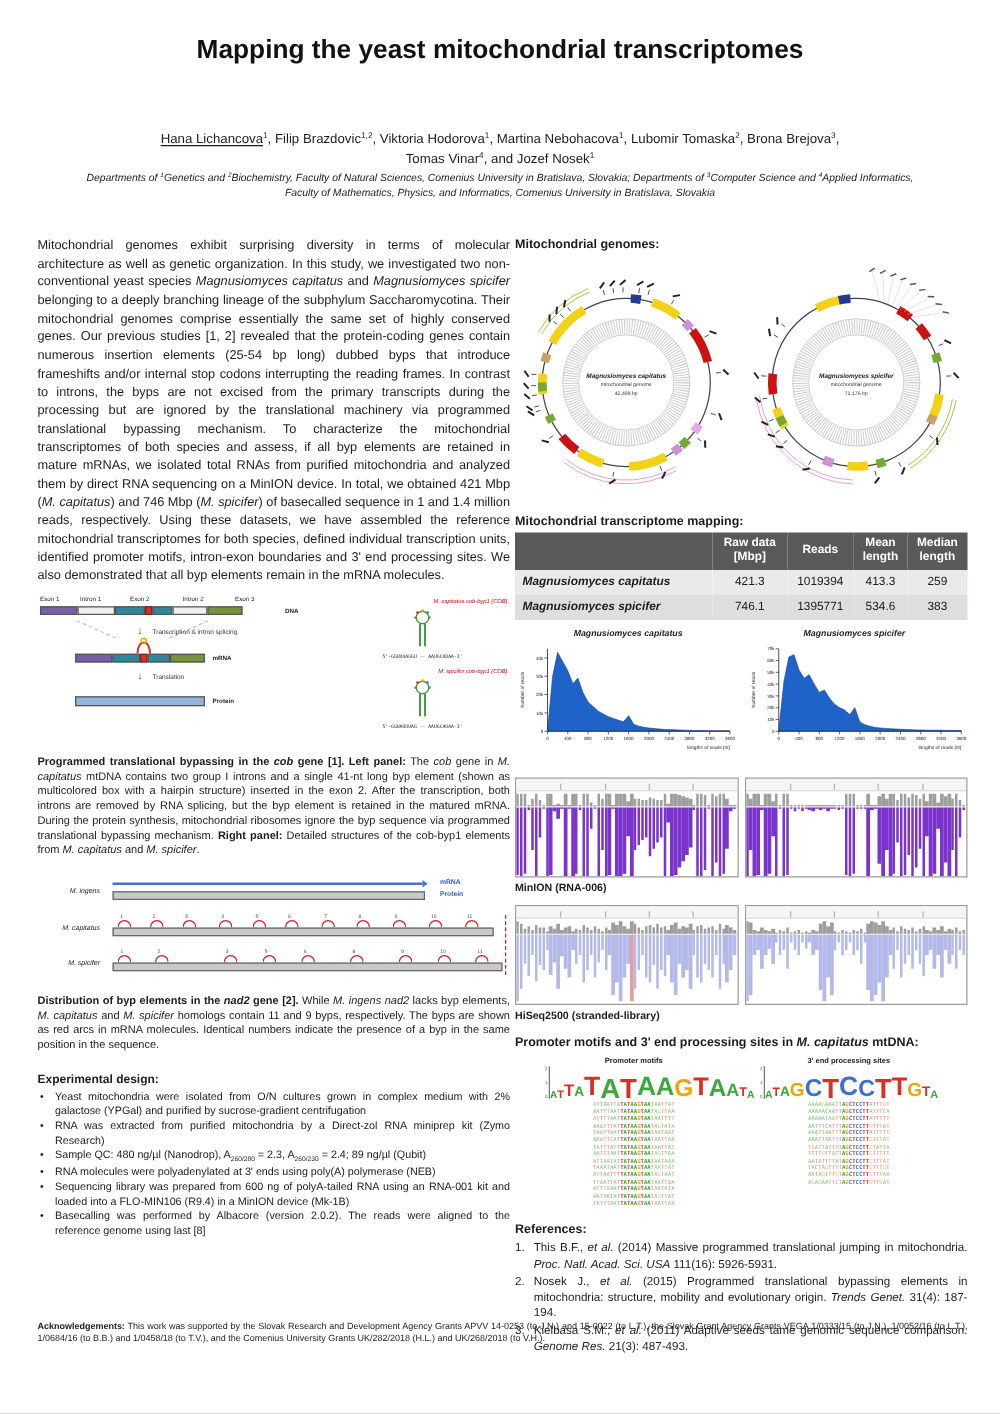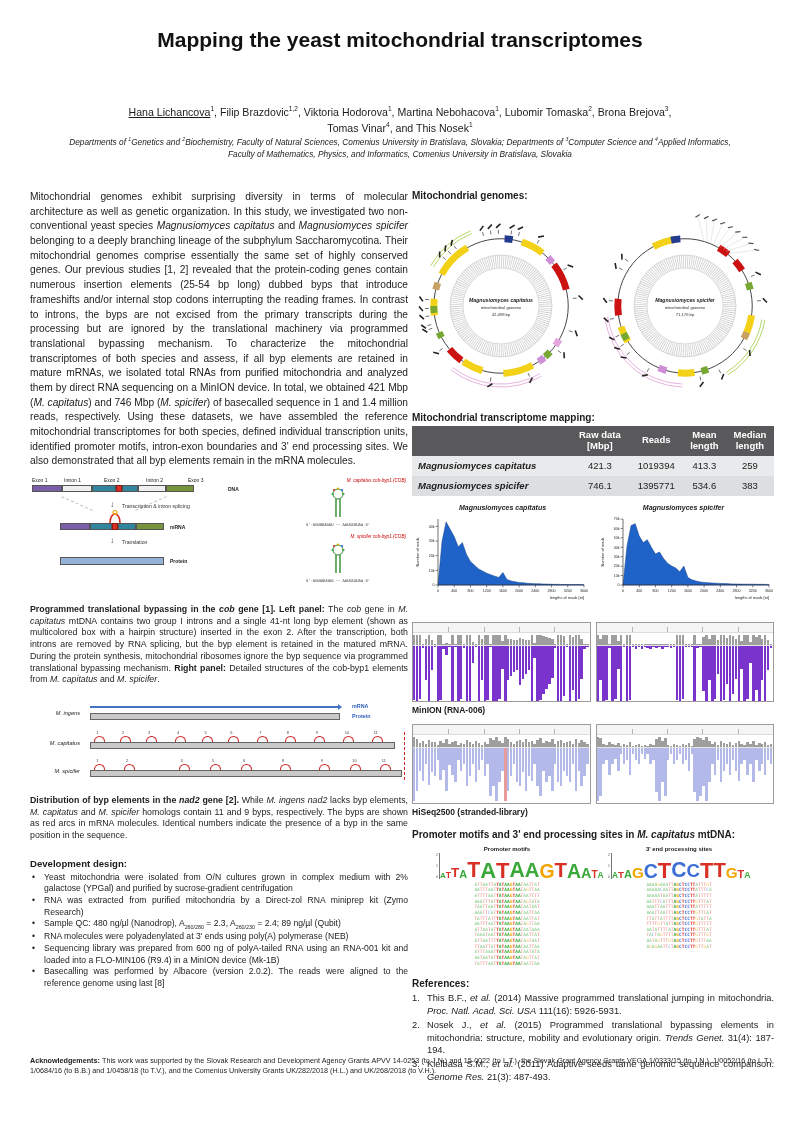--- a/index.html
+++ b/index.html
@@ -86,21 +86,21 @@
 <body>
 
 <div class="page">
 
   <div class="title">
     <div>Mapping the yeast mitochondrial transcriptomes</div>
   </div>
 
   <div class="authors">
     <div><span style="text-decoration: underline;">Hana Lichancova</span><span style="vertical-align: super; font-size: 0.62em;">1</span><span>, Filip Brazdovic</span><span style="vertical-align: super; font-size: 0.62em;">1,2</span><span>, Viktoria Hodorova</span><span style="vertical-align: super; font-size: 0.62em;">1</span><span>, Martina Nebohacova</span><span style="vertical-align: super; font-size: 0.62em;">1</span><span>, Lubomir Tomaska</span><span style="vertical-align: super; font-size: 0.62em;">2</span><span>, Brona Brejova</span><span style="vertical-align: super; font-size: 0.62em;">3</span><span>,</span></div>
-    <div><span>Tomas Vinar</span><span style="vertical-align: super; font-size: 0.62em;">4</span><span>, and This Nosek</span><span style="vertical-align: super; font-size: 0.62em;">1</span></div>
+    <div><span>Tomas Vinar</span><span style="vertical-align: super; font-size: 0.62em;">4</span><span>, and Jozef Nosek</span><span style="vertical-align: super; font-size: 0.62em;">1</span></div>
   </div>
 
   <div class="affil"><span style="font-style: italic;">Departments of </span><span style="font-style: italic; vertical-align: super; font-size: 0.62em;">1</span><span style="font-style: italic;">Genetics and </span><span style="font-style: italic; vertical-align: super; font-size: 0.62em;">2</span><span style="font-style: italic;">Biochemistry, Faculty of Natural Sciences, Comenius University in Bratislava, Slovakia; Departments of </span><span style="font-style: italic; vertical-align: super; font-size: 0.62em;">3</span><span style="font-style: italic;">Computer Science and </span><span style="font-style: italic; vertical-align: super; font-size: 0.62em;">4</span><span style="font-style: italic;">Applied Informatics, Faculty of Mathematics, Physics, and Informatics, Comenius University in Bratislava, Slovakia</span></div>
 
   <div class="col-left">
 
     <div class="abstract"><span>Mitochondrial genomes exhibit surprising diversity in terms of molecular architecture as well as genetic organization. In this study, we investigated two non-conventional yeast species </span><span style="font-style: italic;">Magnusiomyces capitatus</span><span> and </span><span style="font-style: italic;">Magnusiomyces spicifer</span><span> belonging to a deeply branching lineage of the subphylum Saccharomycotina. Their mitochondrial genomes comprise essentially the same set of highly conserved genes. Our previous studies [1, 2] revealed that the protein-coding genes contain numerous insertion elements (25-54 bp long) dubbed byps that introduce frameshifts and/or internal stop codons interrupting the reading frames. In contrast to introns, the byps are not excised from the primary transcripts during the processing but are ignored by the translational machinery via programmed translational bypassing mechanism. To characterize the mitochondrial transcriptomes of both species and assess, if all byp elements are retained in mature mRNAs, we isolated total RNAs from purified mitochondria and analyzed them by direct RNA sequencing on a MinION device. In total, we obtained 421 Mbp (</span><span style="font-style: italic;">M. capitatus</span><span>) and 746 Mbp (</span><span style="font-style: italic;">M. spicifer</span><span>) of basecalled sequence in 1 and 1.4 million reads, respectively. Using these datasets, we have assembled the reference mitochondrial transcriptomes for both species, defined individual transcription units, identified promoter motifs, intron-exon boundaries and 3' end processing sites. We also demonstrated that all byp elements remain in the mRNA molecules.</span></div>
 
     <div class="fig-cob">
 
@@ -224,21 +224,21 @@
         <div class="nad-num" style="left: 291px; top: 60.5px;">9</div>
         <div class="nad-arc" style="left: 320.2px; top: 66px;"></div>
         <div class="nad-num" style="left: 322.2px; top: 60.5px;">10</div>
         <div class="nad-arc" style="left: 349.84px; top: 66px;"></div>
         <div class="nad-num" style="left: 351.84px; top: 60.5px;">11</div>
         <div class="nad-dash" style="left: 374px; top: 34px; height: 48px;"></div>
       </div>
 
     <div class="caption"><span style="font-weight: bold;">Distribution of byp elements in the </span><span style="font-weight: bold; font-style: italic;">nad2</span><span style="font-weight: bold;"> gene [2].</span><span> While </span><span style="font-style: italic;">M. ingens</span><span> </span><span style="font-style: italic;">nad2</span><span> lacks byp elements, </span><span style="font-style: italic;">M. capitatus</span><span> and </span><span style="font-style: italic;">M. spicifer</span><span> homologs contain 11 and 9 byps, respectively. The byps are shown as red arcs in mRNA molecules. Identical numbers indicate the presence of a byp in the same position in the sequence.</span></div>
 
-    <div class="h" style="margin-top:16px;font-size:9.6px;">Development design:</div>
+    <div class="h" style="margin-top:16px;font-size:9.6px;">Experimental design:</div>
     <div id="exp-bullets">
         <div class="bullet">
           <span class="dot">•</span>
           <span><span>Yeast mitochondria were isolated from O/N cultures grown in complex medium with 2% galactose (YPGal) and purified by sucrose-gradient centrifugation</span></span>
         </div>
         <div class="bullet">
           <span class="dot">•</span>
           <span><span>RNA was extracted from purified mitochondria by a Direct-zol RNA miniprep kit (Zymo Research)</span></span>
         </div>
         <div class="bullet">

